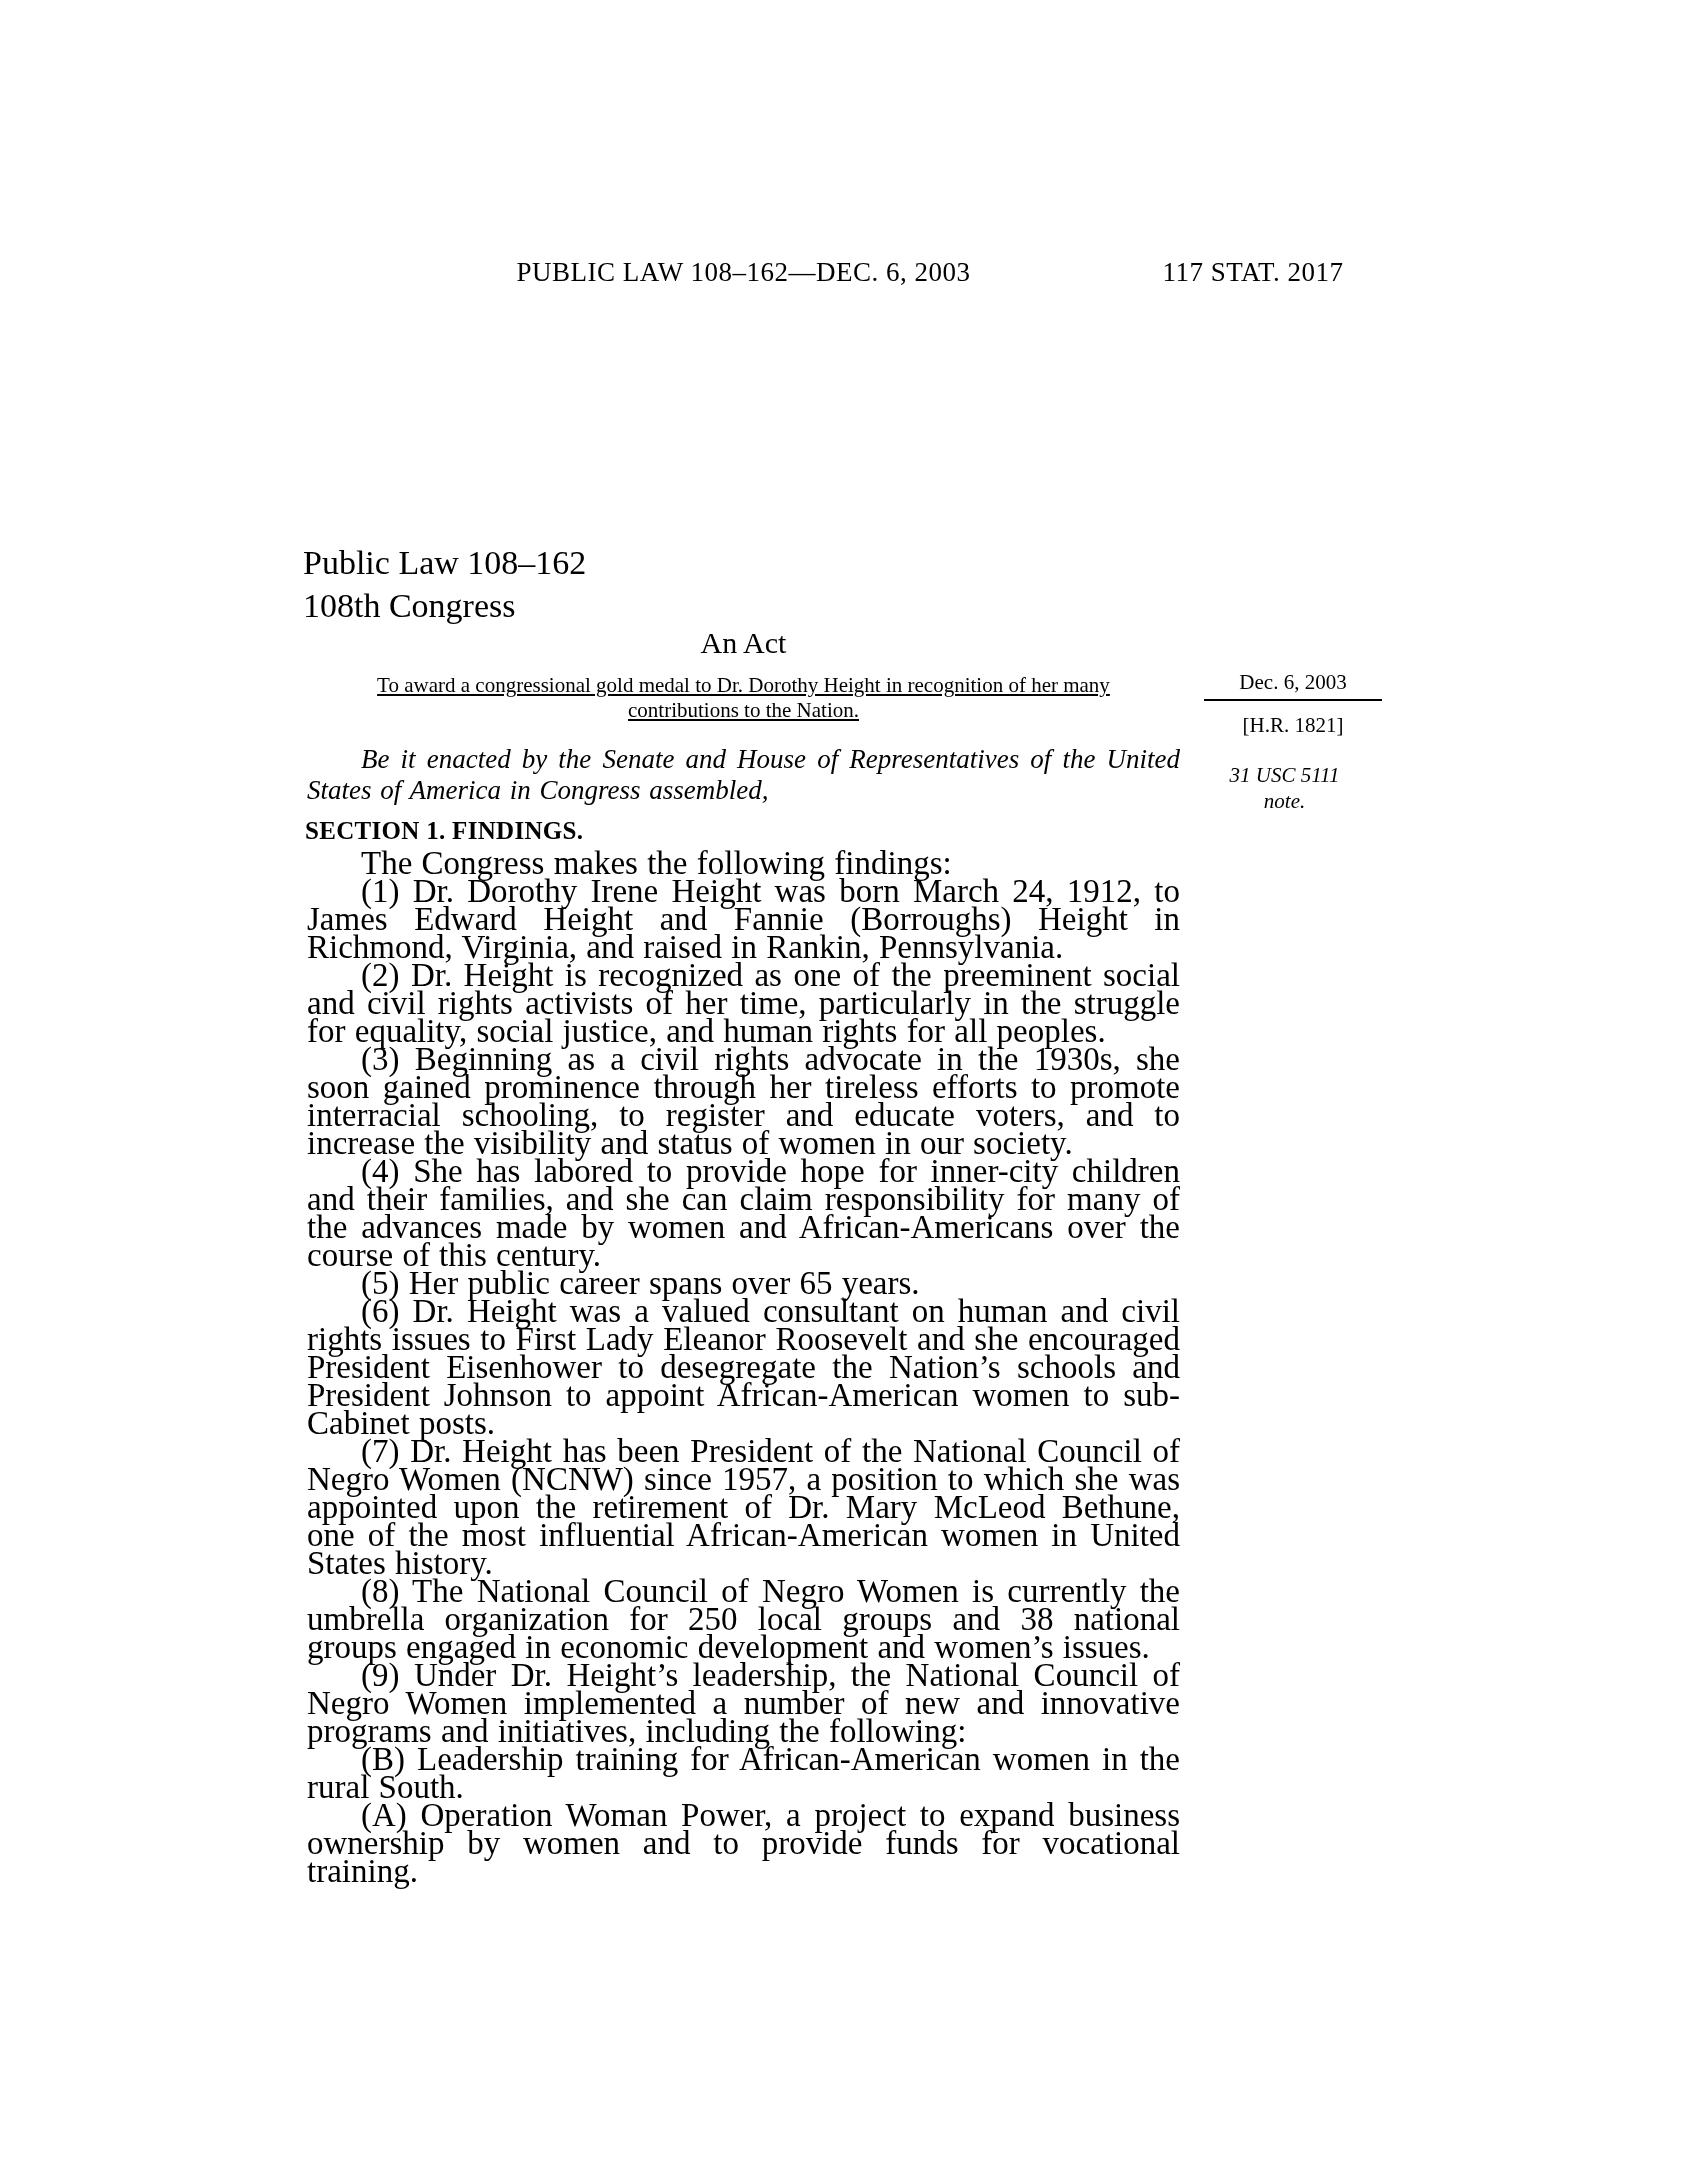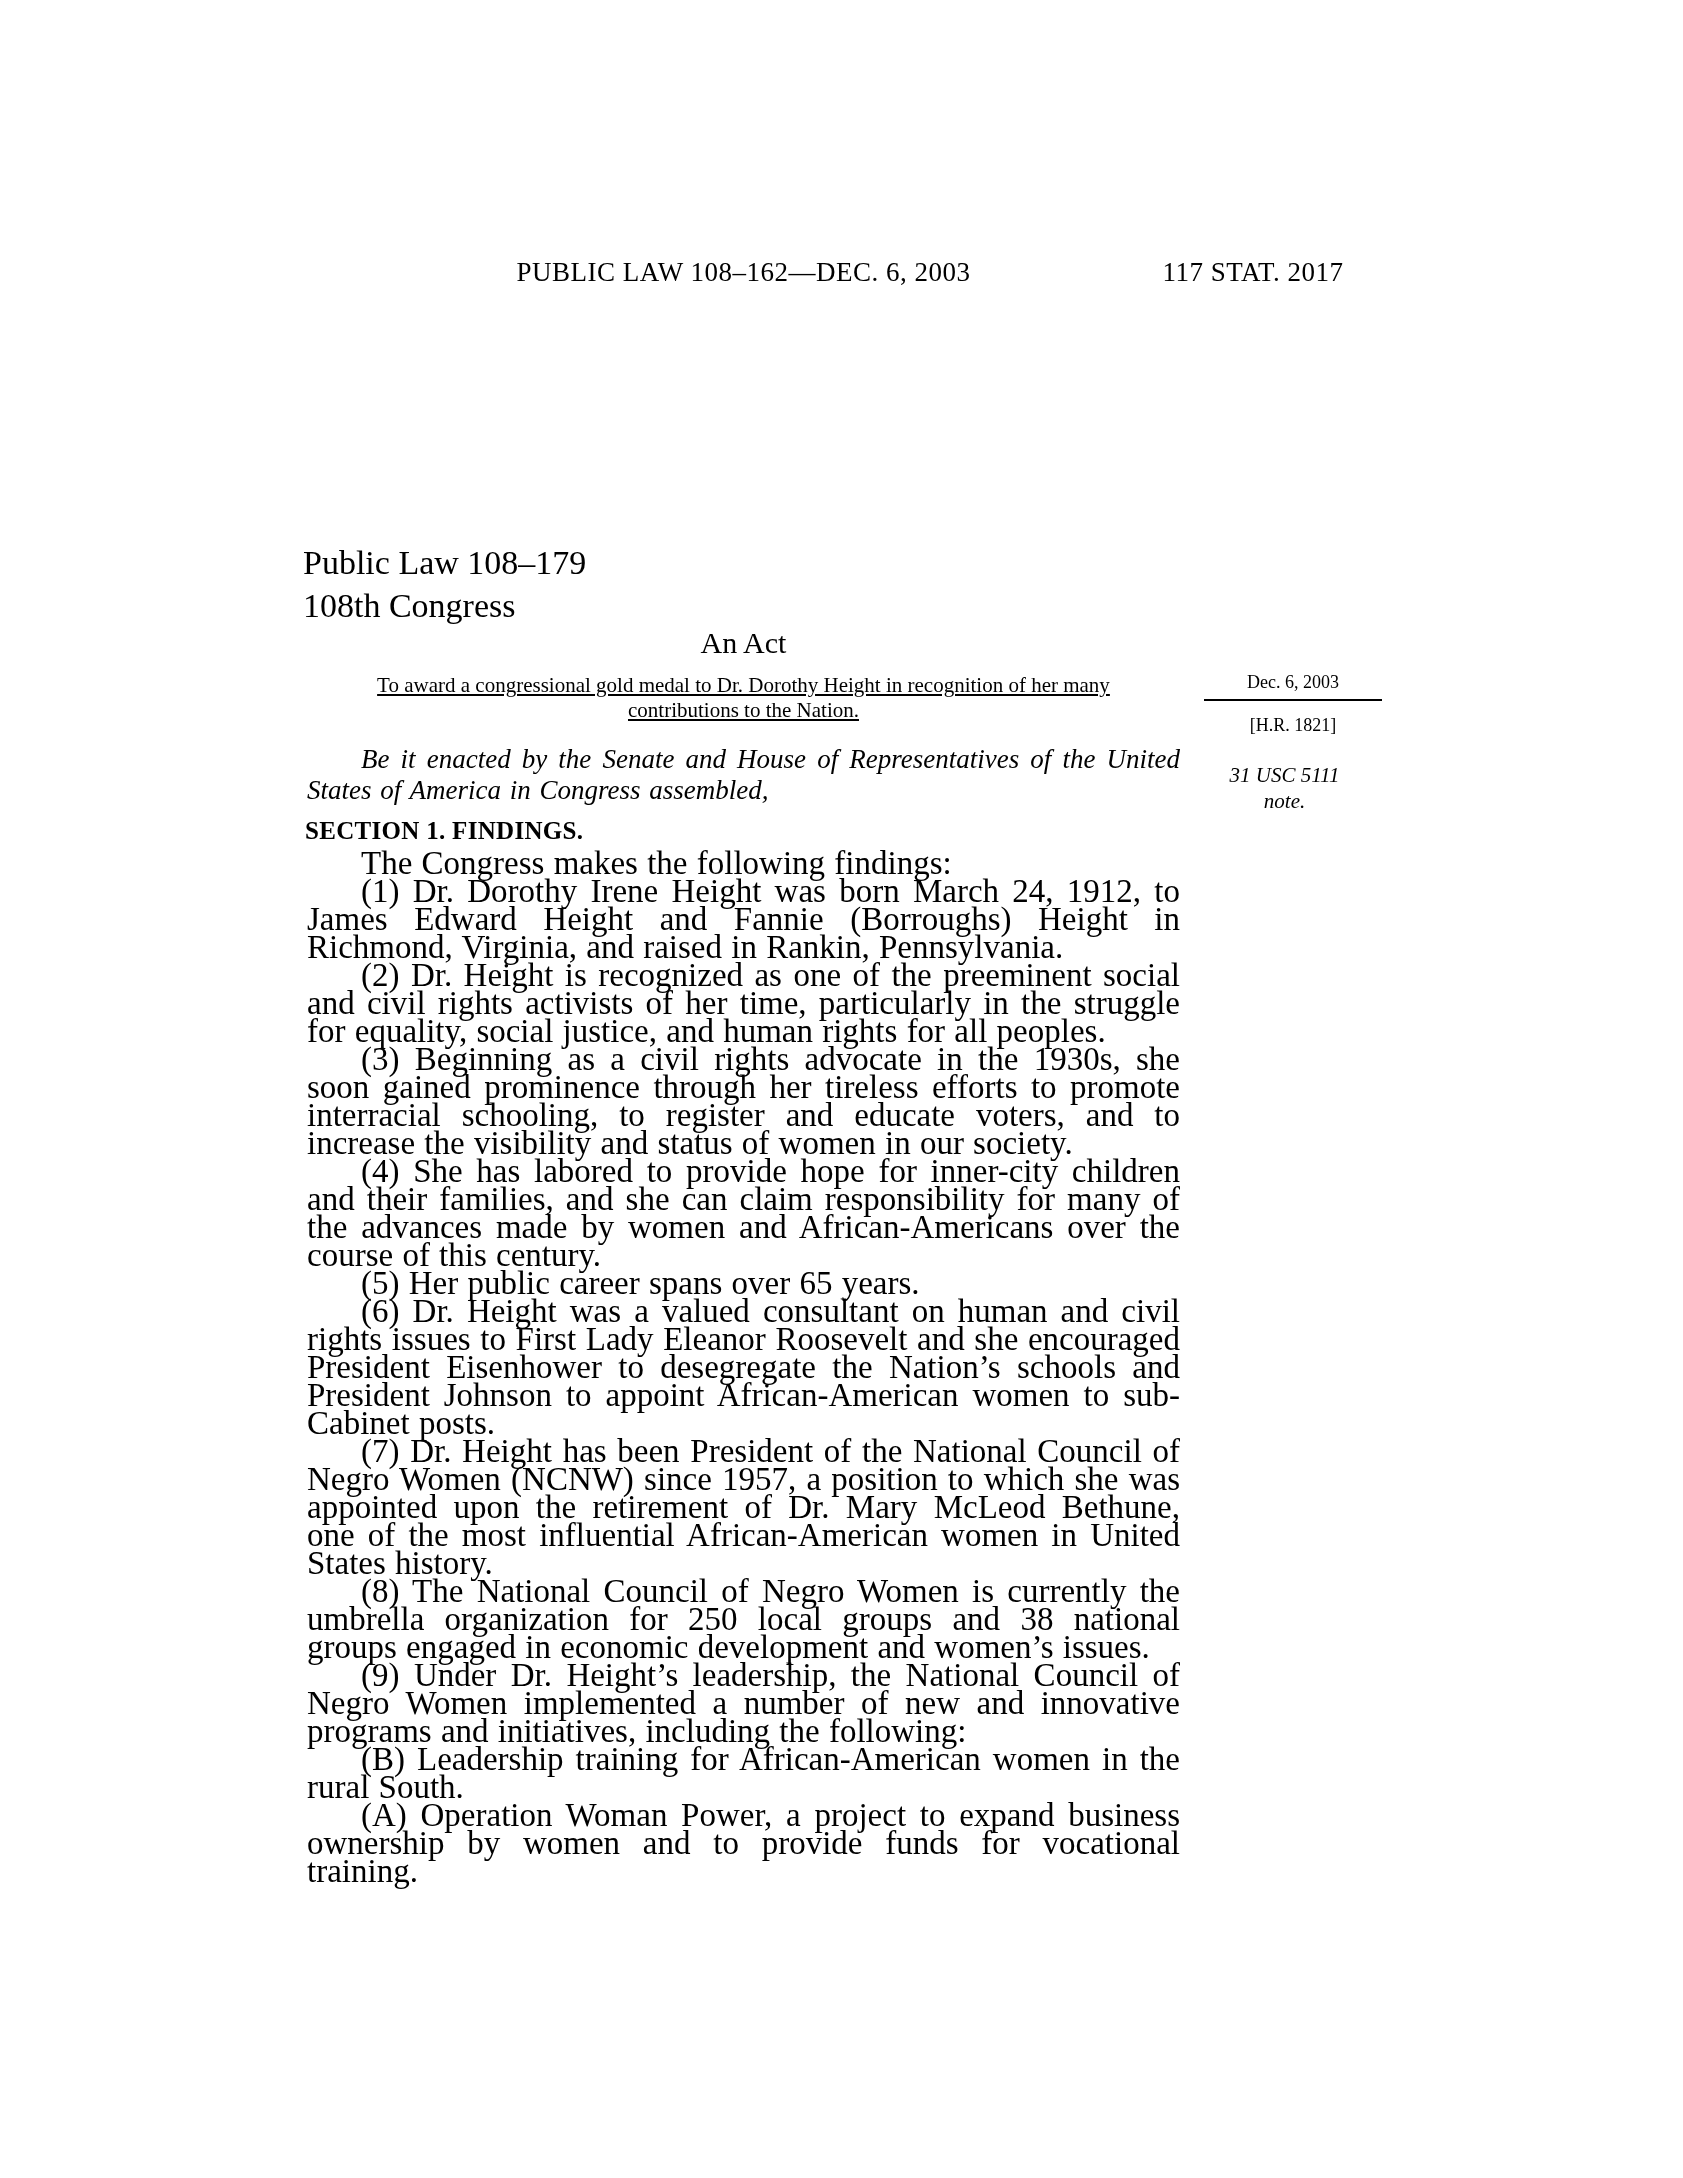--- a/index.html
+++ b/index.html
@@ -62,21 +62,21 @@
     line-height: 25px;
     text-decoration: underline;
   }
 
   .note-date-block {
     position: absolute;
     top: 670px;
     left: 1204px;
     width: 178px;
     text-align: center;
-    font-size: 18px;
+    font-size: 21px;
     line-height: 24px;
   }
   .note-date-block .date-line {
     border-bottom: 2px solid #000000;
     padding-bottom: 5px;
   }
   .note-date-block .bill-line {
     padding-top: 12px;
   }
 
@@ -129,21 +129,21 @@
   .subfinding   { margin-left: 111px; text-indent: 54px; }
 </style>
 </head>
 <body>
 
 <div class="running-head">PUBLIC LAW 108–162—DEC. 6, 2003</div>
 
 <div class="stat-citation">117 STAT. 2017</div>
 
 <div class="law-title-block">
-  <div>Public Law 108–179</div>
+  <div>Public Law 108–162</div>
   <div>108th Congress</div>
 </div>
 
 <div class="an-act">An Act</div>
 
 <div class="preamble">To award a congressional gold medal to Dr. Dorothy Height in recognition of her many contributions to the Nation.</div>
 
 <div class="note-date-block">
   <div class="date-line">Dec. 6, 2003</div>
   <div class="bill-line">[H.R. 1821]</div>

